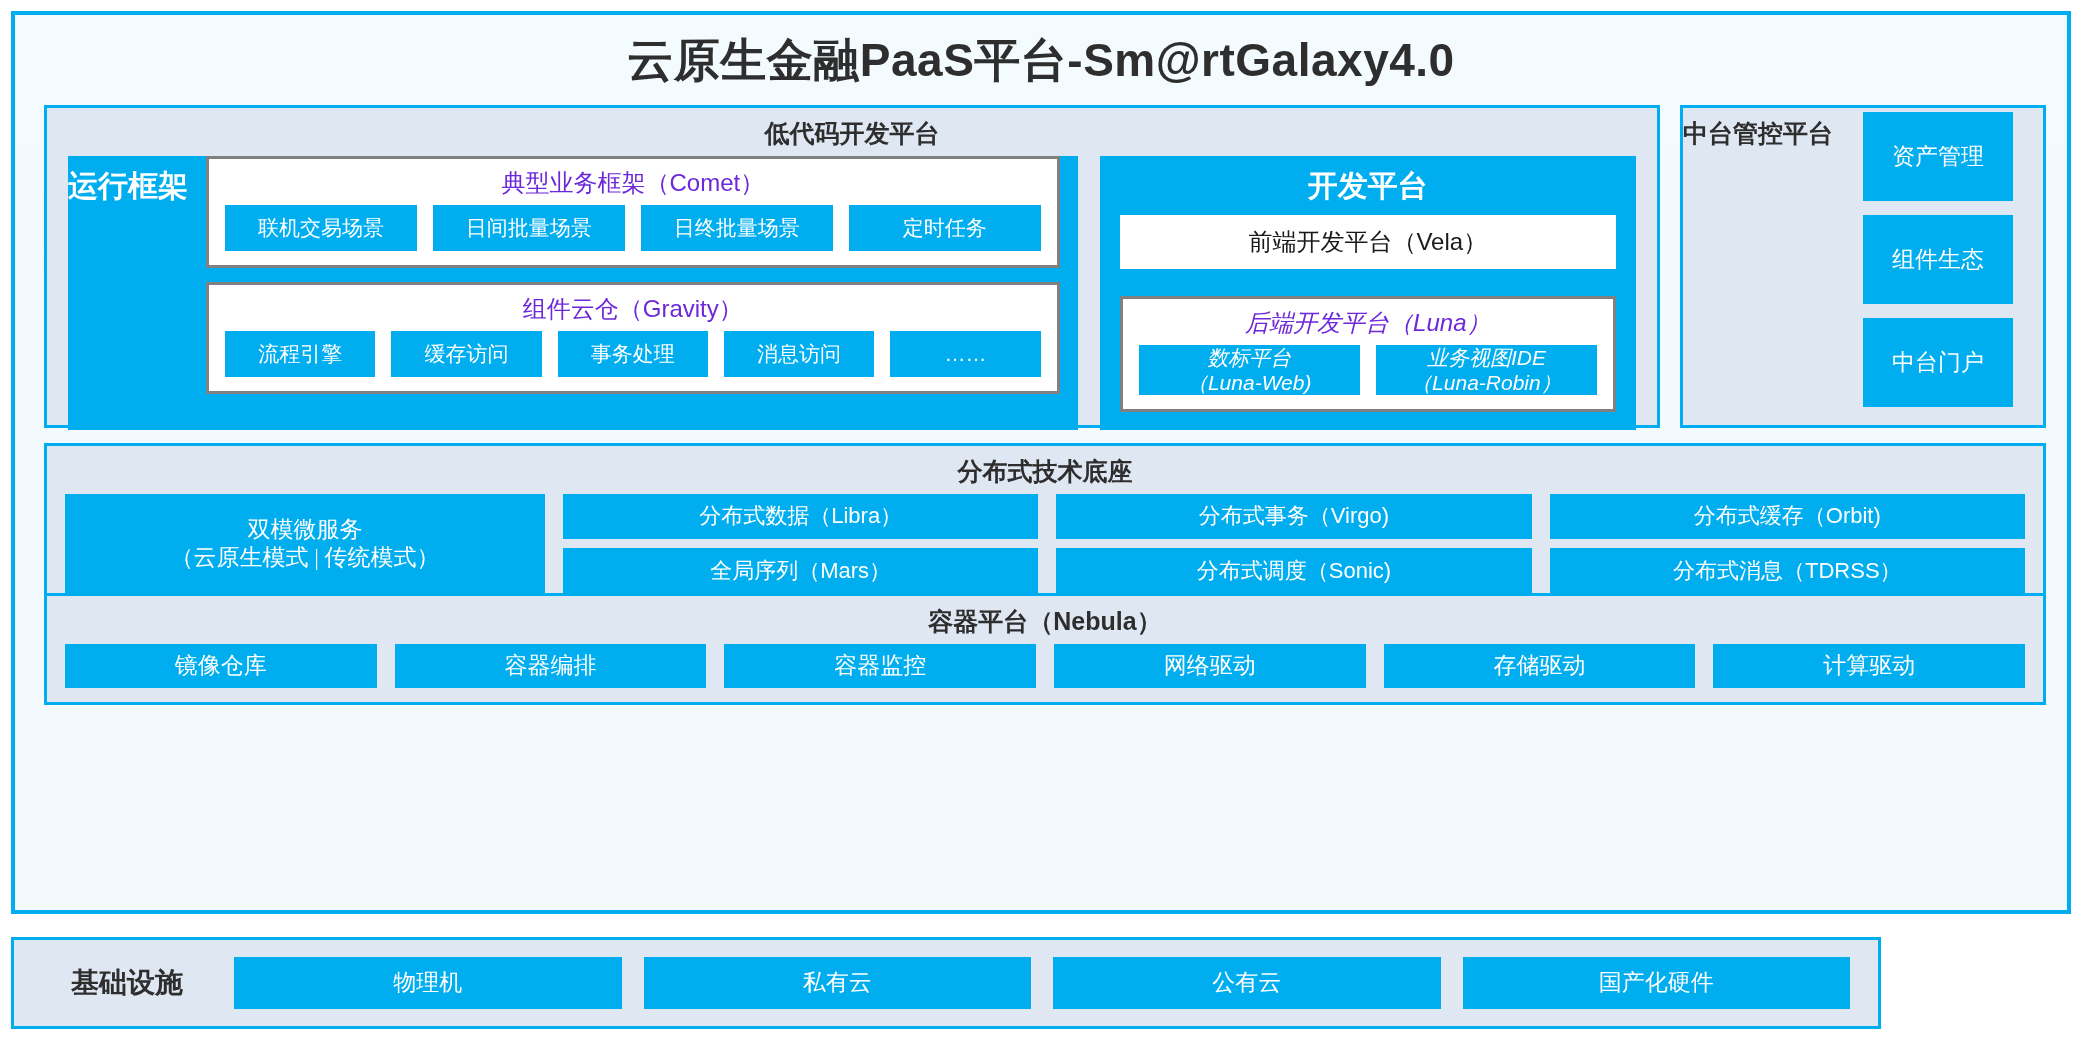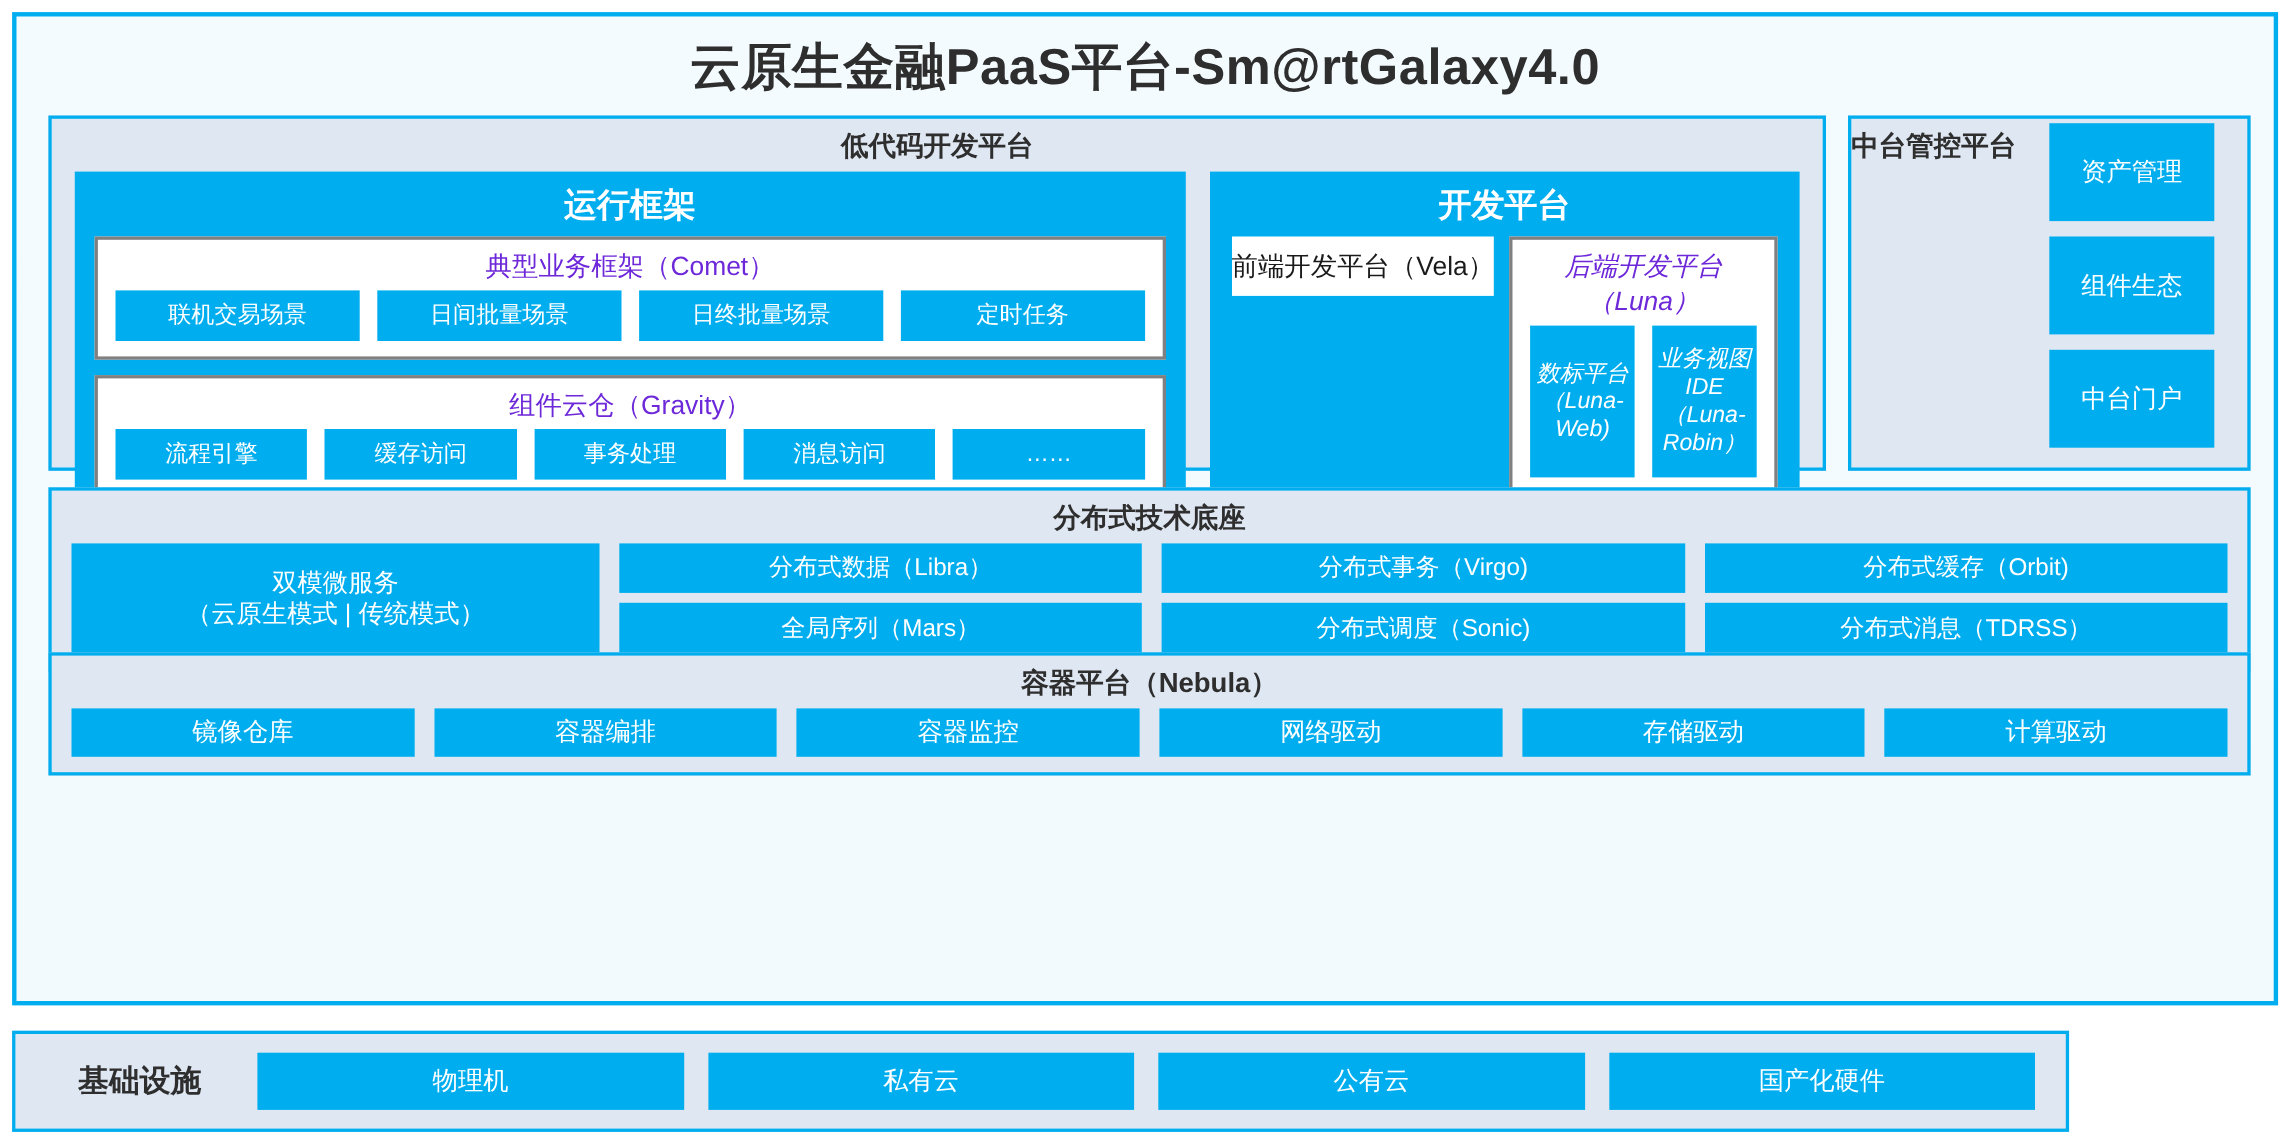--- a/index.html
+++ b/index.html
@@ -91,30 +91,30 @@
     display: flex;
     gap: 20px;
   }
   .lowcode { width: 1616px; height: 323px; display:flex; flex-direction:column; }
   .lowcode-body {
     display: flex;
     gap: 22px;
     padding: 0 21px 20px 21px;
     flex: 1;
   }
-  .runtime { width: 1182px; display:flex; flex-direction:column; }
+  .runtime { width: 1182px; display:flex; flex-direction:row; }
   .devplat  { width: 628px; display:flex; flex-direction:column; }
 
   .runtime-inner { padding: 0 18px 16px 18px; display:flex; flex-direction:column; gap:14px; flex:1; }
   .comet-card, .gravity-card { display:flex; flex-direction:column; }
   .chip-row { display:flex; gap:16px; padding: 0 16px 14px 16px; }
   .comet-card .chip { height: 46px; flex: 1; }
   .gravity-card .chip { height: 46px; flex: 1; }
 
-  .dev-inner { padding: 0 20px 18px 20px; display:flex; flex-direction:row; gap:14px; flex:1; }
+  .dev-inner { padding: 0 20px 18px 20px; display:flex; flex-direction:column; gap:27px; flex:1; }
   .vela-box {
     background:#ffffff;
     color:#1a1a1a;
     font-size: 24px;
     display:flex; align-items:center; justify-content:center;
     height: 54px;
   }
   .luna-card { flex:1; display:flex; flex-direction:column;font-style:italic; }
   .luna-chips { display:flex; gap:16px; padding: 0 16px 14px 16px; flex:1; }
   .luna-chips .chip { flex:1; font-size: 21px; }
@@ -126,21 +126,21 @@
 
   
   .row-tech {
     position: absolute;
     left: 29px; top: 428px;
     width: 2002px; height: 168px;
     display:flex; flex-direction:column;
   }
   .tech-body { display:flex; gap: 18px; padding: 0 18px 14px 18px; flex:1; }
   .tech-col { flex:1; display:flex; flex-direction:column; gap: 9px; }
-  .tech-col.big { flex: 0 0 480px; }
+  .tech-col.big { flex: 0 0 480px; font-family: Liberation Serif, serif; }
   .tech-col .chip { flex:1; font-size: 22px; }
   .tech-col.big .chip { font-size: 23px; }
 
   
   .row-container {
     position: absolute;
     left: 29px; top: 578px;
     width: 2002px; height: 112px;
     display:flex; flex-direction:column;
   }

